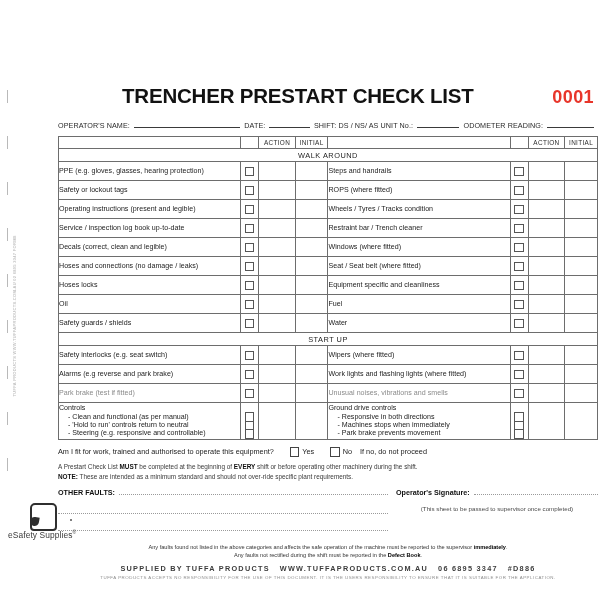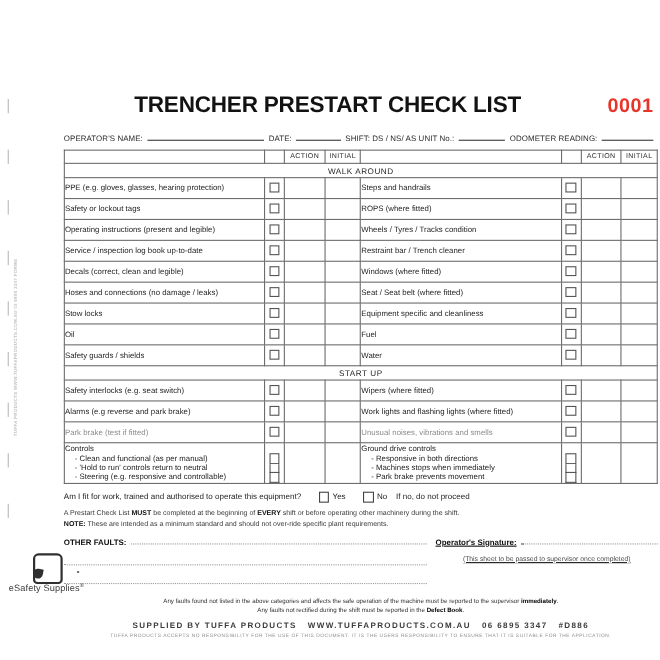--- a/index.html
+++ b/index.html
@@ -252,21 +252,21 @@
   }
   .note-p b { color: #111; }
 
   .faults-row {
     display: flex;
     margin-top: 6px;
     font-size: 7.2px;
     color: #111;
   }
   .faults-left { width: 330px; }
-  .faults-right { flex: 1; padding-left: 8px; text-decoration: underline; }
+  .faults-right { flex: 1; padding-left: 8px; }
   .dots {
     flex: 1;
     border-bottom: 1px dotted #9a9a9a;
     height: 7px;
     margin-left: 4px;
   }
   .dot-line {
     display: flex;
     align-items: baseline;
   }
@@ -481,21 +481,21 @@
           <td class="item-cell">Hoses and connections (no damage / leaks)</td>
           <td class="box-cell"><span class="cbx"></span></td>
           <td></td>
           <td></td>
           <td class="item-cell">Seat / Seat belt (where fitted)</td>
           <td class="box-cell"><span class="cbx"></span></td>
           <td></td>
           <td></td>
         </tr>
         <tr>
-          <td class="item-cell">Stow locks</td>
+          <td class="item-cell">Hoses locks</td>
           <td class="box-cell"><span class="cbx"></span></td>
           <td></td>
           <td></td>
           <td class="item-cell">Equipment specific and cleanliness</td>
           <td class="box-cell"><span class="cbx"></span></td>
           <td></td>
           <td></td>
         </tr>
         <tr>
           <td class="item-cell">Oil</td>

